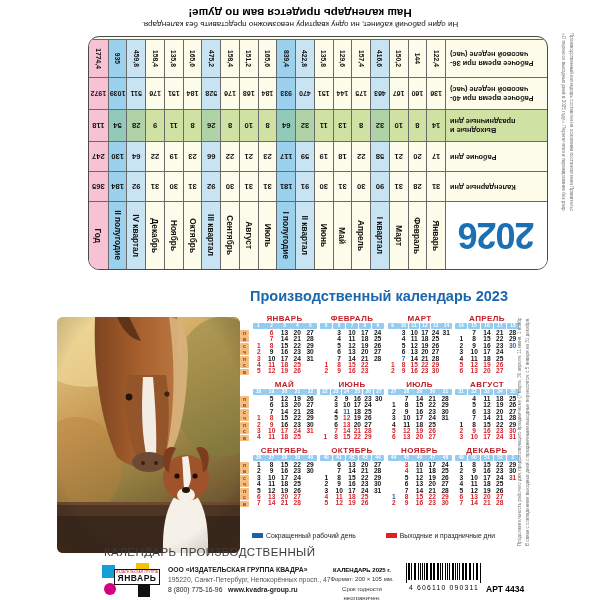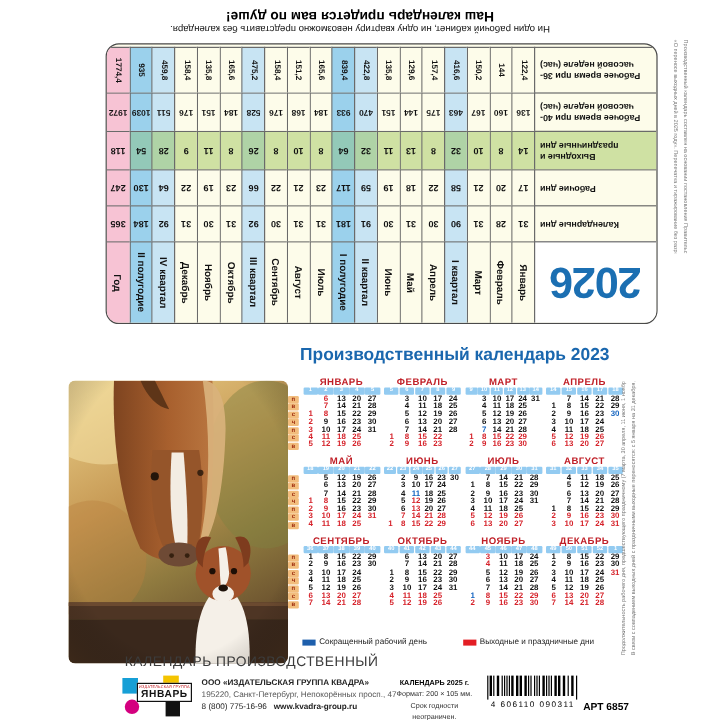--- a/index.html
+++ b/index.html
@@ -1052,13 +1052,13 @@
       <i style="width: 2px; height: 17px;"></i>
       <i style="width: 2px; background: transparent;"></i>
       <i style="width: 2px; height: 17px;"></i>
       <i style="width: 1.5px; background: transparent;"></i>
       <i style="width: 1.5px; height: 20px;"></i>
       <i style="width: 1px; background: transparent;"></i>
     </div>
   <div class="bc-digits">4 606110 090311</div>
 </div>
 
-<div class="art">АРТ 6857</div>
+<div class="art">АРТ 4434</div>
 
 </body></html>

